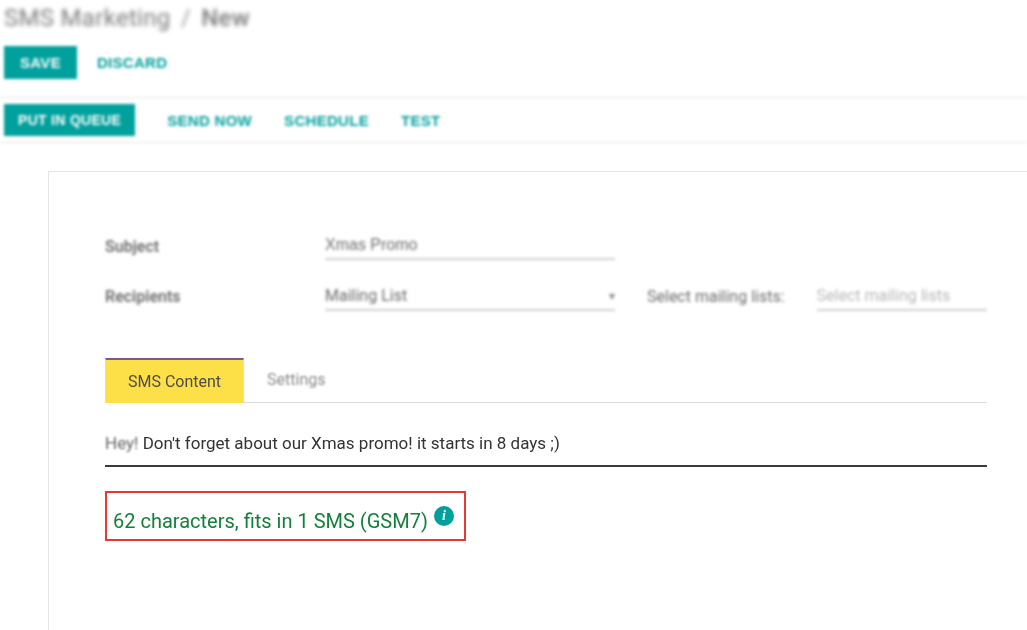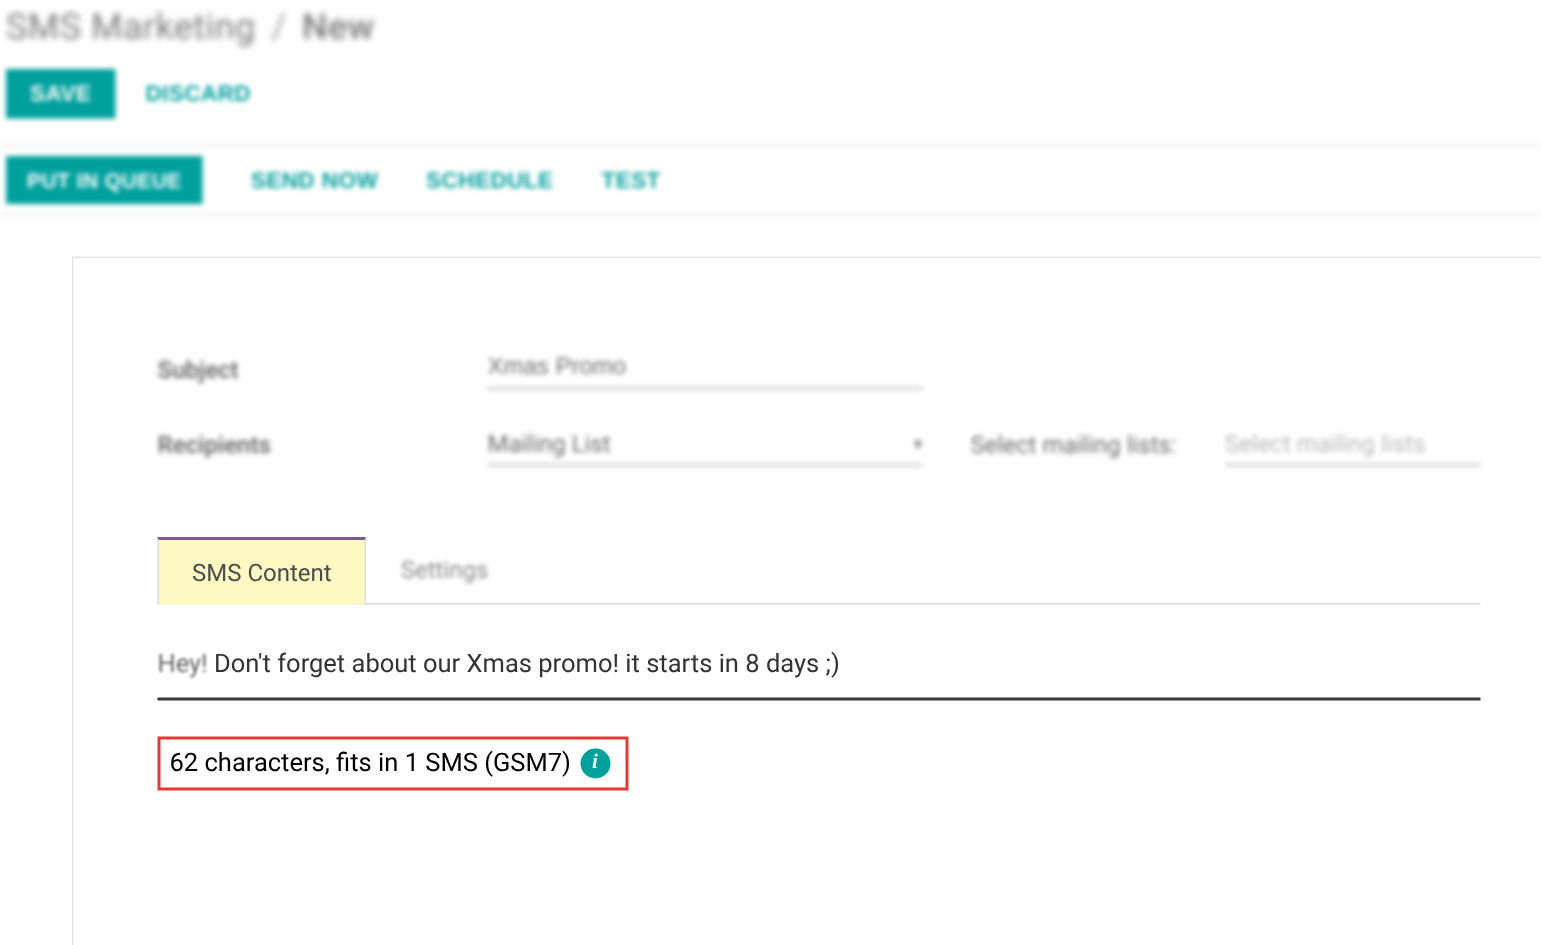--- a/index.html
+++ b/index.html
@@ -168,21 +168,21 @@
     cursor: pointer;
     border: 1px solid transparent;
     border-bottom: none;
     font-weight: 400;
     filter: blur(1.3px);
   }
   .tab.active {
     color: #4c4c4c;
     border-color: #dcdcdc;
     border-top: 2px solid #7c5a8a;
-    background: #fef9c3;
+    background: #fde047;
     position: relative;
     top: 1px;
     filter: none;
     font-weight: 400;
   }
 
   
   .sms-body {
     padding: 30px 0 12px 0;
     font-size: 17px;
@@ -194,22 +194,23 @@
 
   
   .counter-wrap {
     display: inline-flex;
     align-items: center;
     border: 2px solid #e53935;
     padding: 6px 10px 6px 6px;
     gap: 6px;
   }
   .counter-text {
-    font-size: 17px;
-    color: #000000;
+    font-size: 20px;
+    color: #15803d;
+    margin-top: 10px;
   }
   .info-icon {
     width: 20px;
     height: 20px;
     border-radius: 50%;
     background: #00a09d;
     color: #fff;
     display: inline-flex;
     align-items: center;
     justify-content: center;

